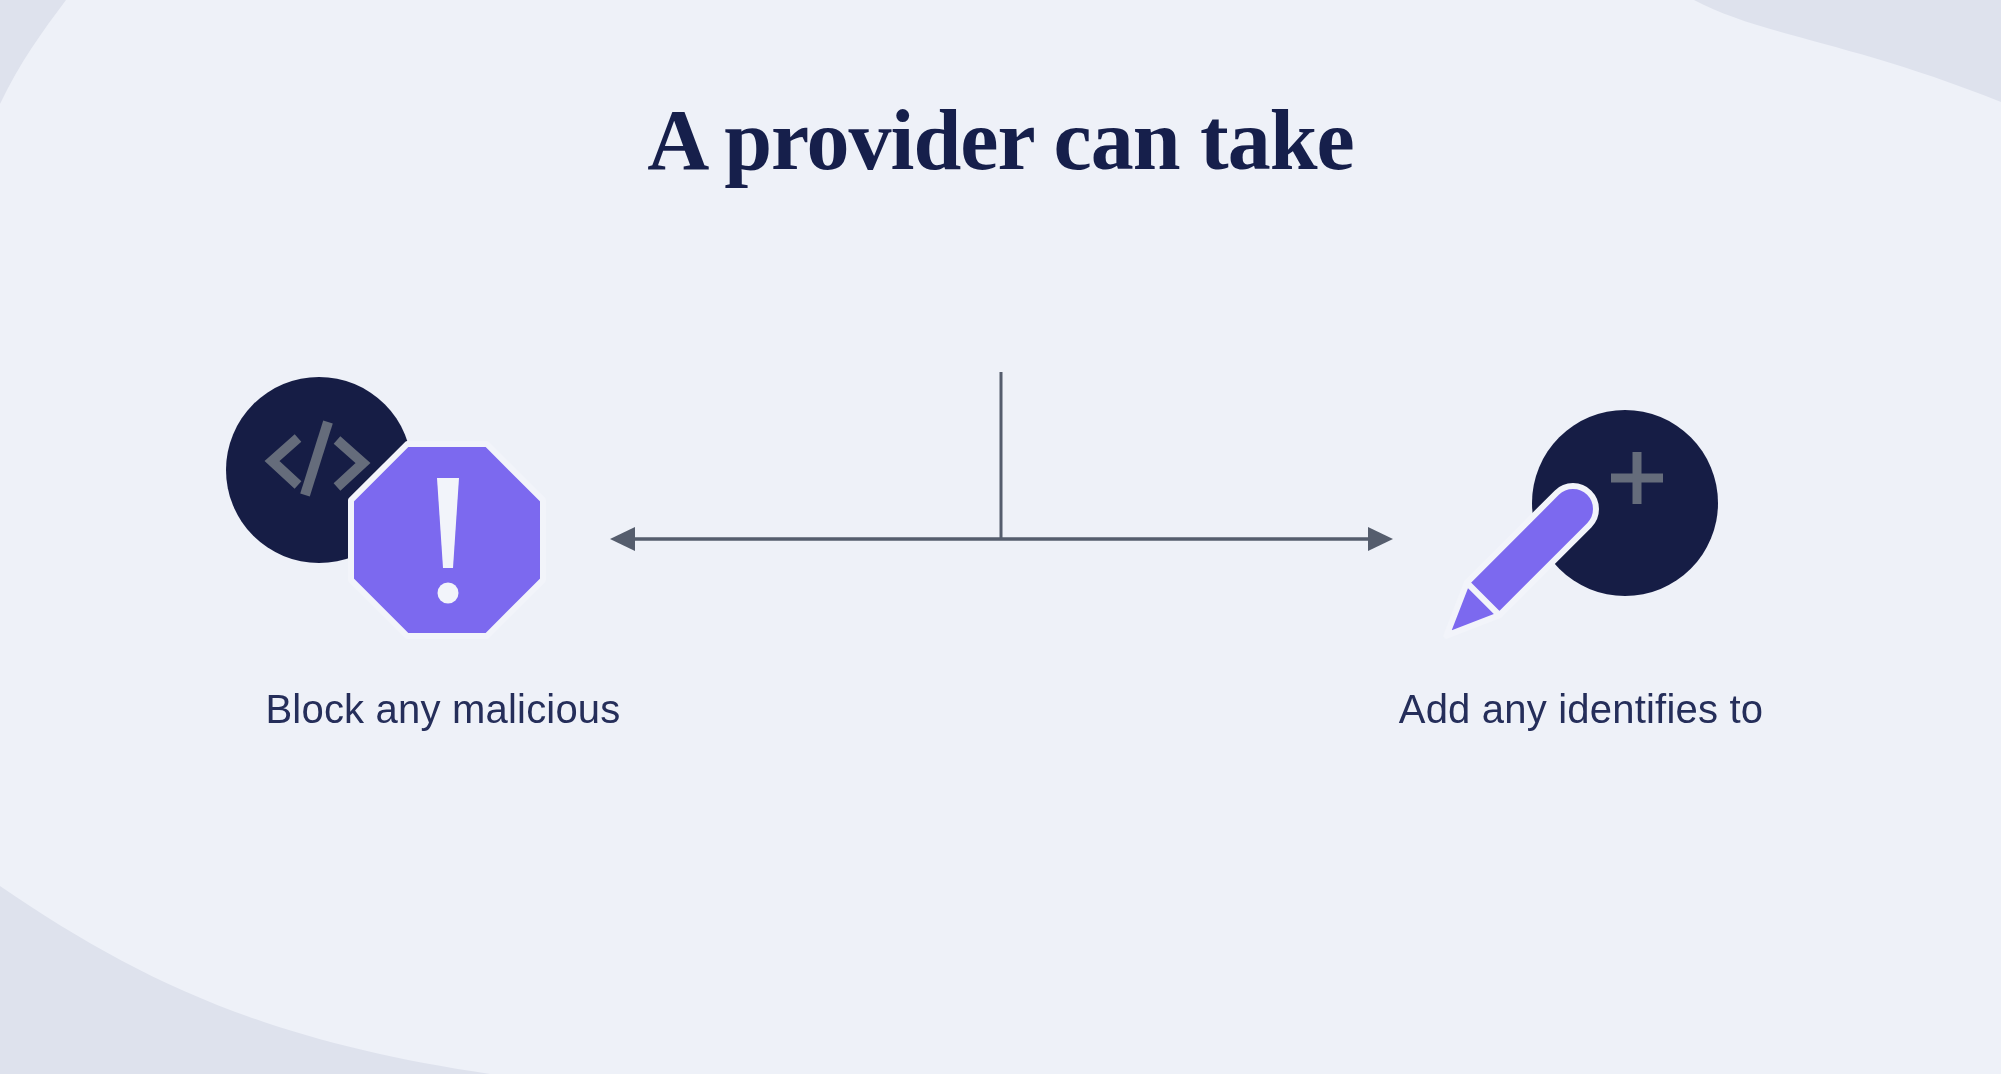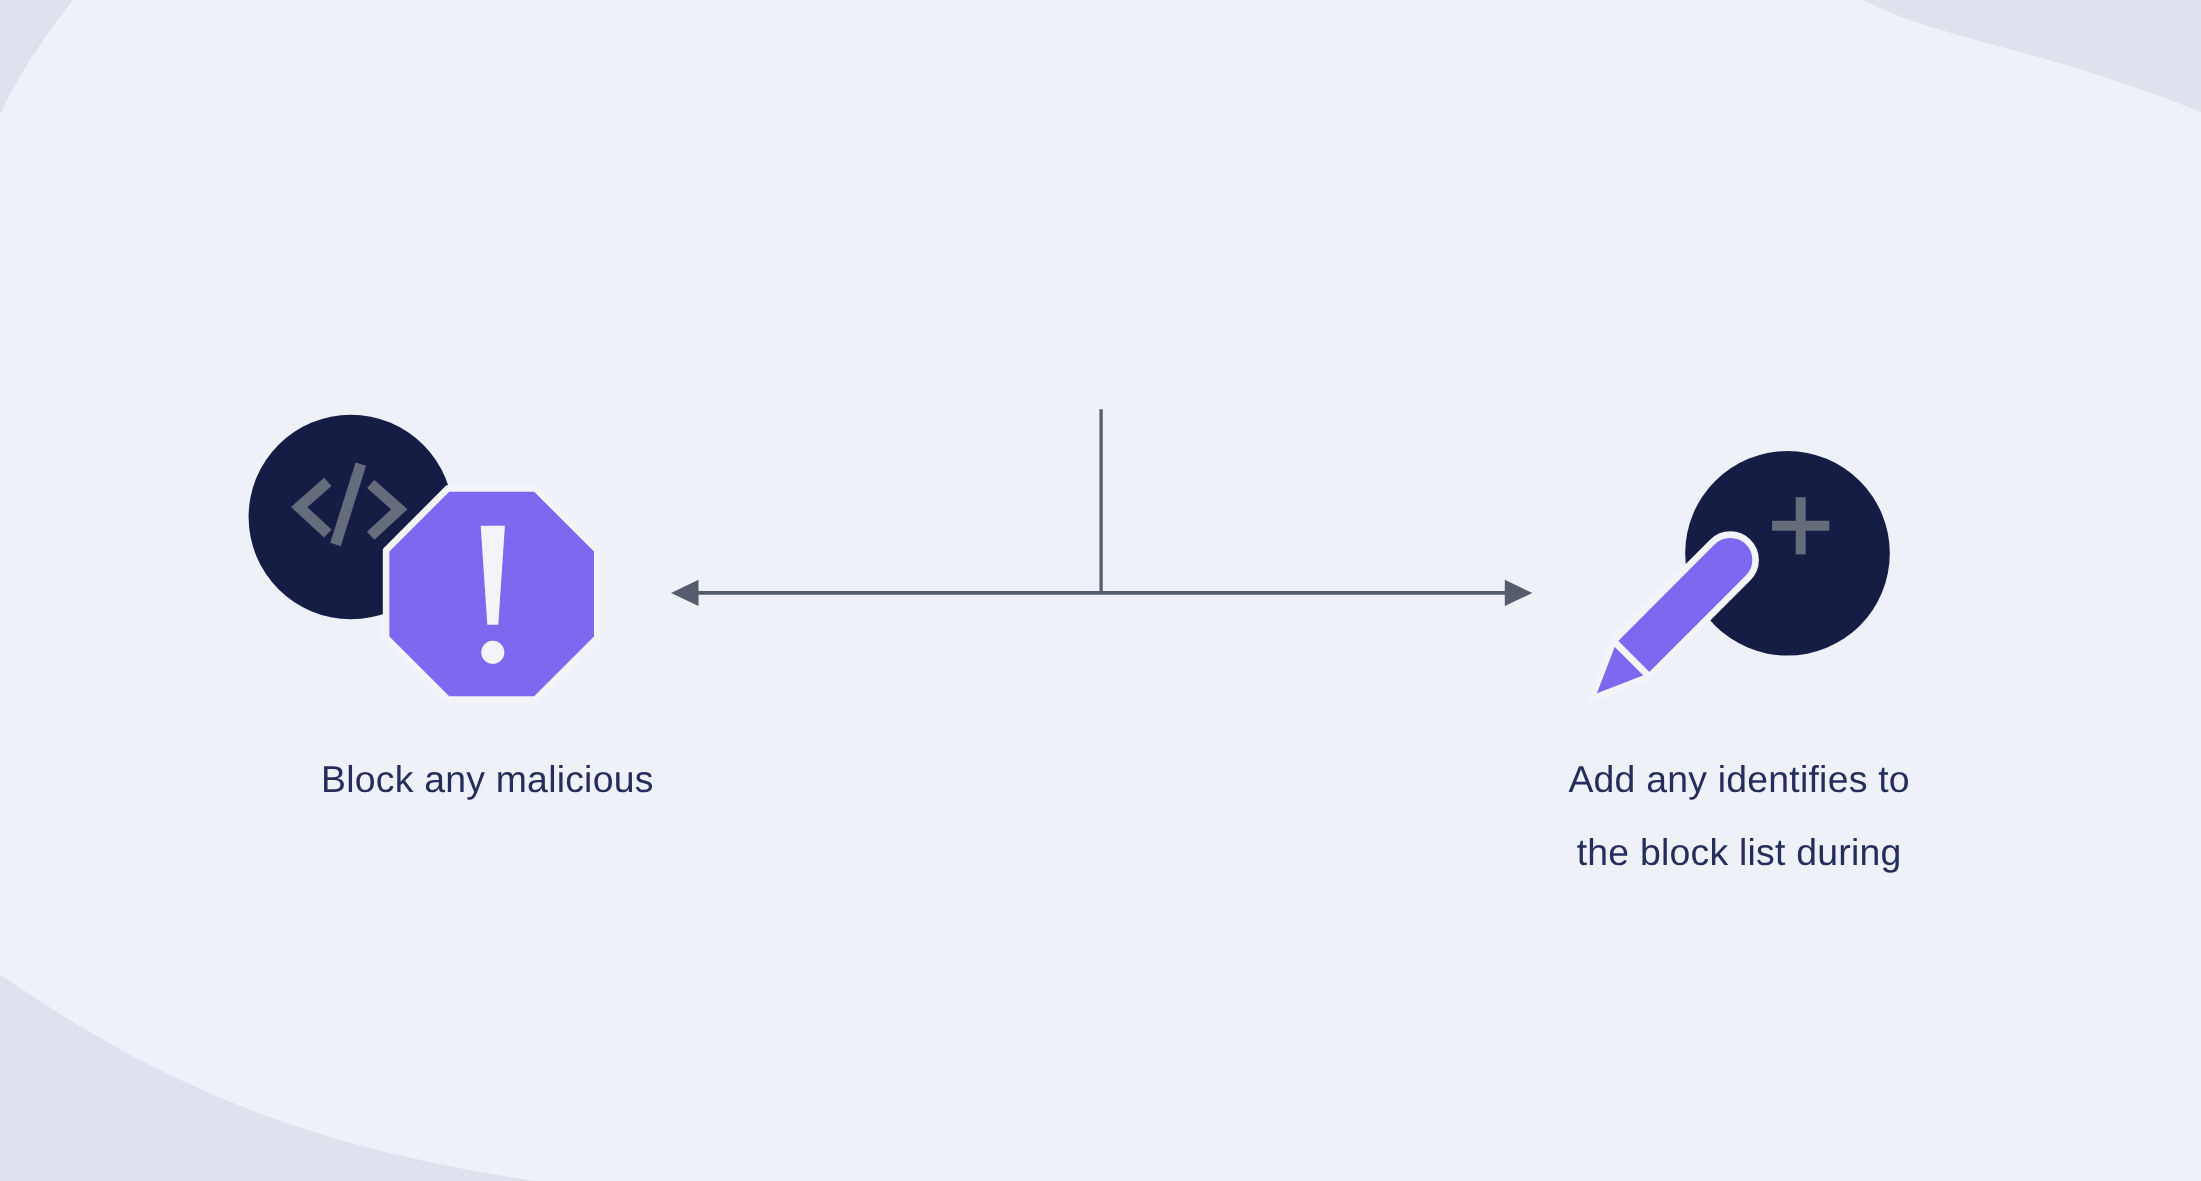--- a/index.html
+++ b/index.html
@@ -32,41 +32,42 @@
     letter-spacing: -1px;
     color: #161F4B;
   }
   .title span { display: block; }
   .icon-wrap { position: absolute; }
   .icon-wrap svg { display: block; overflow: visible; }
   .branch-label {
     position: absolute;
     top: 676px;
     text-align: center;
-    font-size: 34px;
+    font-size: 40px;
     line-height: 66px;
     color: #252E5A;
     letter-spacing: 0.2px;
   }
   .branch-label span { display: block; }
   .label-left  { left: 183px;  width: 520px; }
   .label-right { left: 1301px; width: 560px; }
 </style>
 </head>
 <body>
 
 <div class="stage">
 
   <svg class="bg-decor" viewBox="0 0 2001 1074" xmlns="http://www.w3.org/2000/svg" aria-hidden="true">
     <path d="M 0,0 L 66,0 C 42,32 20,62 0,104 Z" fill="#DEE2ED"></path>
     <path d="M 1694,0 C 1762,36 1852,42 2001,102 L 2001,0 Z" fill="#DEE2ED"></path>
     <path d="M 0,886 C 140,982 270,1042 490,1074 L 0,1074 Z" fill="#DEE2ED"></path>
   </svg>
 
   <h1 class="title">
+    <span>A provider can take</span>
   </h1>
 
   <svg class="connector" viewBox="0 0 2001 1074" xmlns="http://www.w3.org/2000/svg" aria-hidden="true">
     <line x1="1001" y1="372" x2="1001" y2="539" stroke="#555D6D" stroke-width="3"></line>
     <line x1="616" y1="539" x2="1389" y2="539" stroke="#555D6D" stroke-width="3.5"></line>
     <polygon points="610,539 635,527 635,551" fill="#555D6D"></polygon>
     <polygon points="1393,539 1368,527 1368,551" fill="#555D6D"></polygon>
   </svg>
 
   <div class="icon-wrap" style="left:225px; top:376px;">
@@ -96,16 +97,15 @@
       </g>
     </svg>
   </div>
 
   <div class="branch-label label-left">
     <span>Block any malicious</span>
   </div>
 
   <div class="branch-label label-right">
     <span>Add any identifies to</span>
-    <span>the block list during</span>
   </div>
 
 </div>
 
 </body></html>

